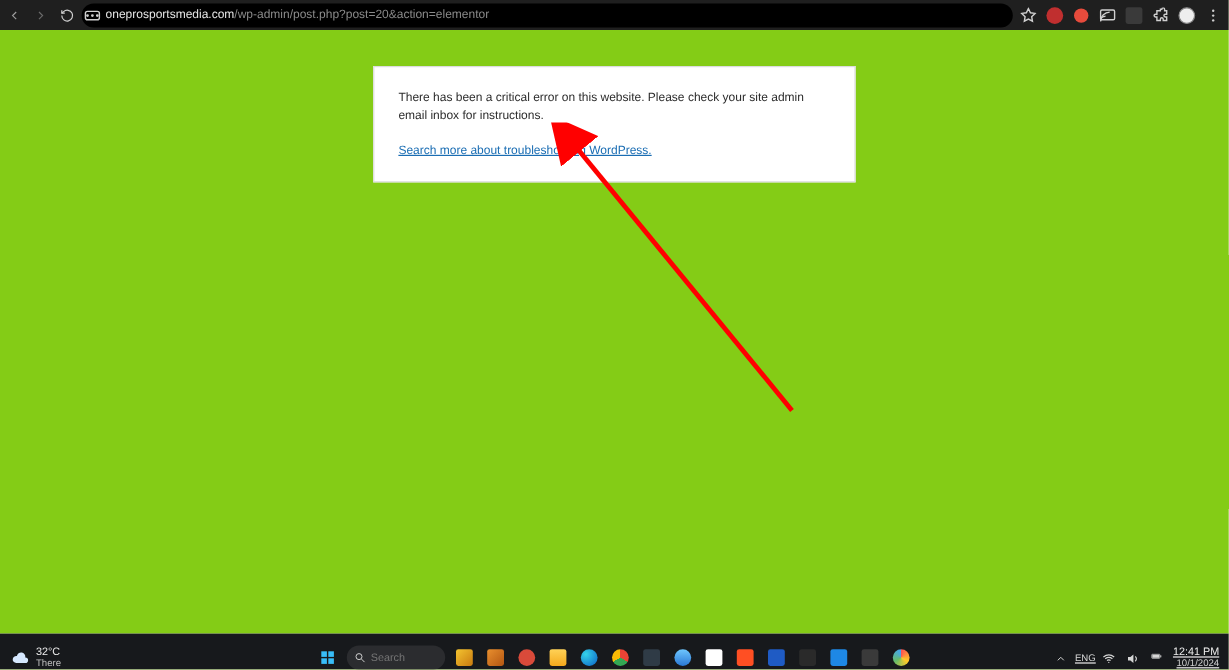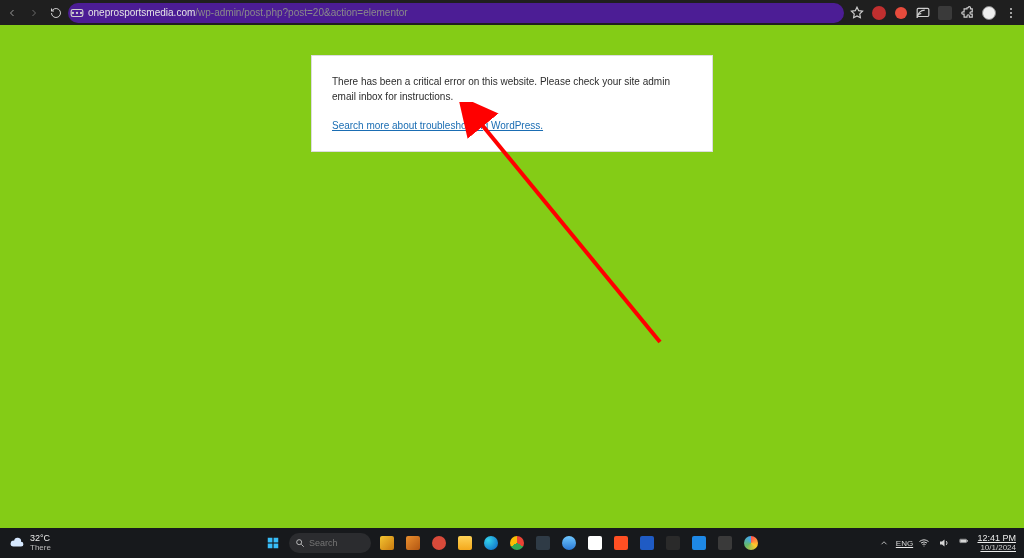--- a/index.html
+++ b/index.html
@@ -15,21 +15,21 @@
     gap: 6px;
     color: #cfcfcf;
     font-size: 11px;
   }
   .nav-arrows { display: flex; gap: 10px; align-items: center; }
   .nav-ico { width: 12px; height: 12px; display:flex; align-items:center; justify-content:center; }
   .nav-ico svg { width: 12px; height: 12px; }
   .url-bar {
     flex: 1;
     display: flex; align-items: center;
-    background: #4c1d95;
+    background: #000000;
     height: 20px;
     border-radius: 20px;
     padding: 0 2px;
     color: #b8b8b8;
     min-width:0;
     overflow:hidden;
     white-space:nowrap;
   }
   .url-secure { width:14px; height:14px; margin-right:4px; display:flex; align-items:center; justify-content:center;}
   .url-host { color: #e6e6e6; font-size:10px; }
@@ -65,21 +65,21 @@
 
   
   .annot-arrow { position:absolute; left:450px; top:77px; width:230px; height:260px; pointer-events:none; }
 
   
   .taskbar {
     position: relative;
     height: 30px;
     background: #17191c;
     display: flex;
-    align-items: center;
+    align-items: flex-end;
     color: #ececec;
     font-size: 9px;
   }
   .weather { display:flex; align-items:center; gap:6px; padding-left:10px; }
   .weather-icon { width:14px; height:14px; }
   .weather-txt { line-height:1.1; }
   .weather-txt .t { font-size:9px; }
   .weather-txt .d { font-size:8px; color:#bdbdbd; }
   .task-center { position:absolute; left:50%; transform:translateX(-50%); display:flex; align-items:center; gap:6px; }
   .tb-item { width:20px; height:20px; display:flex; align-items:center; justify-content:center; border-radius:3px; }

